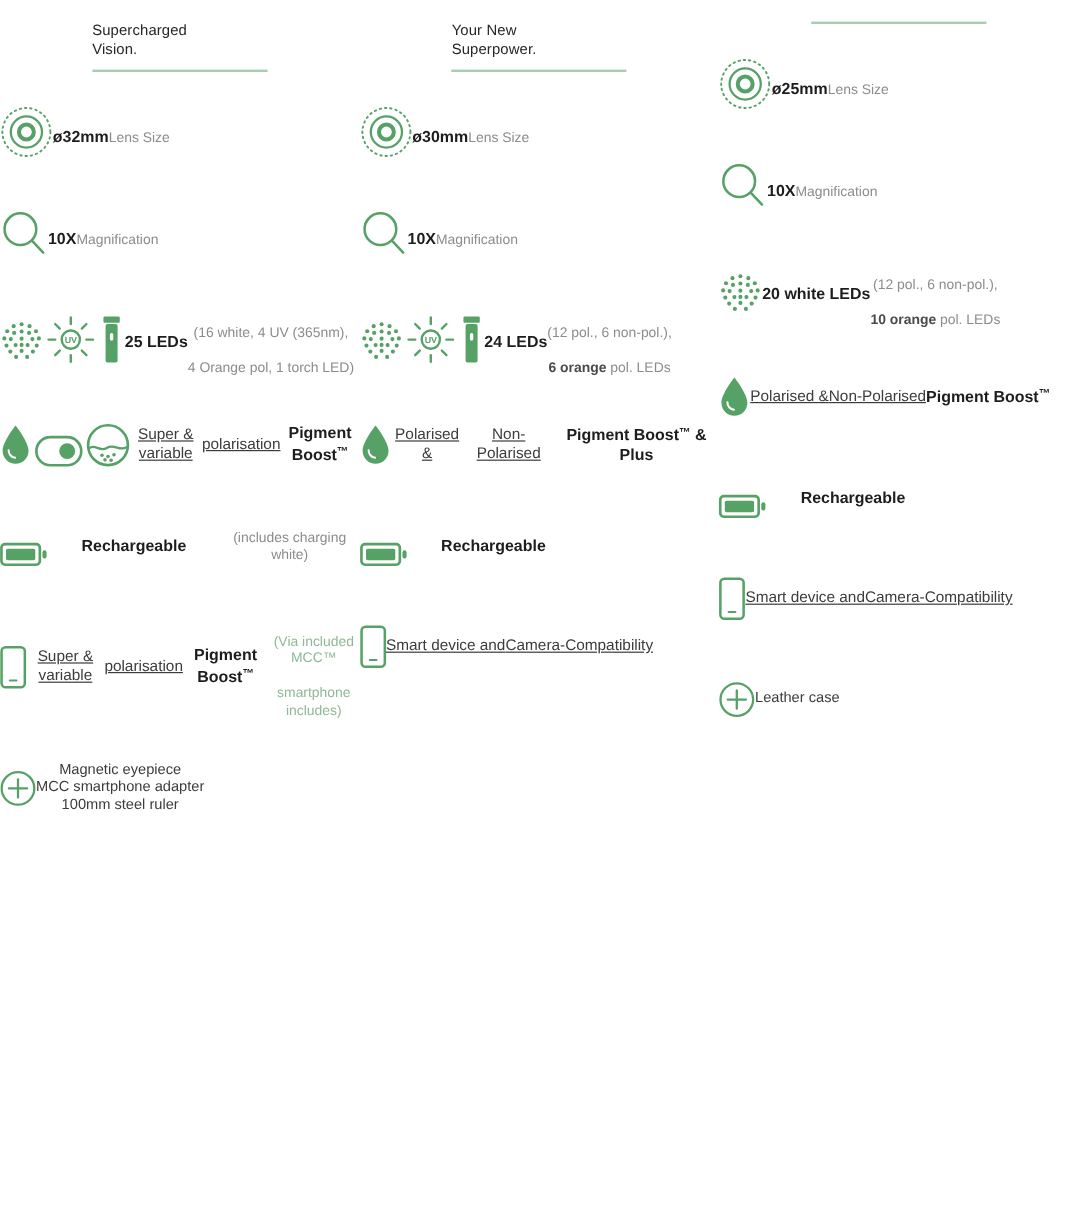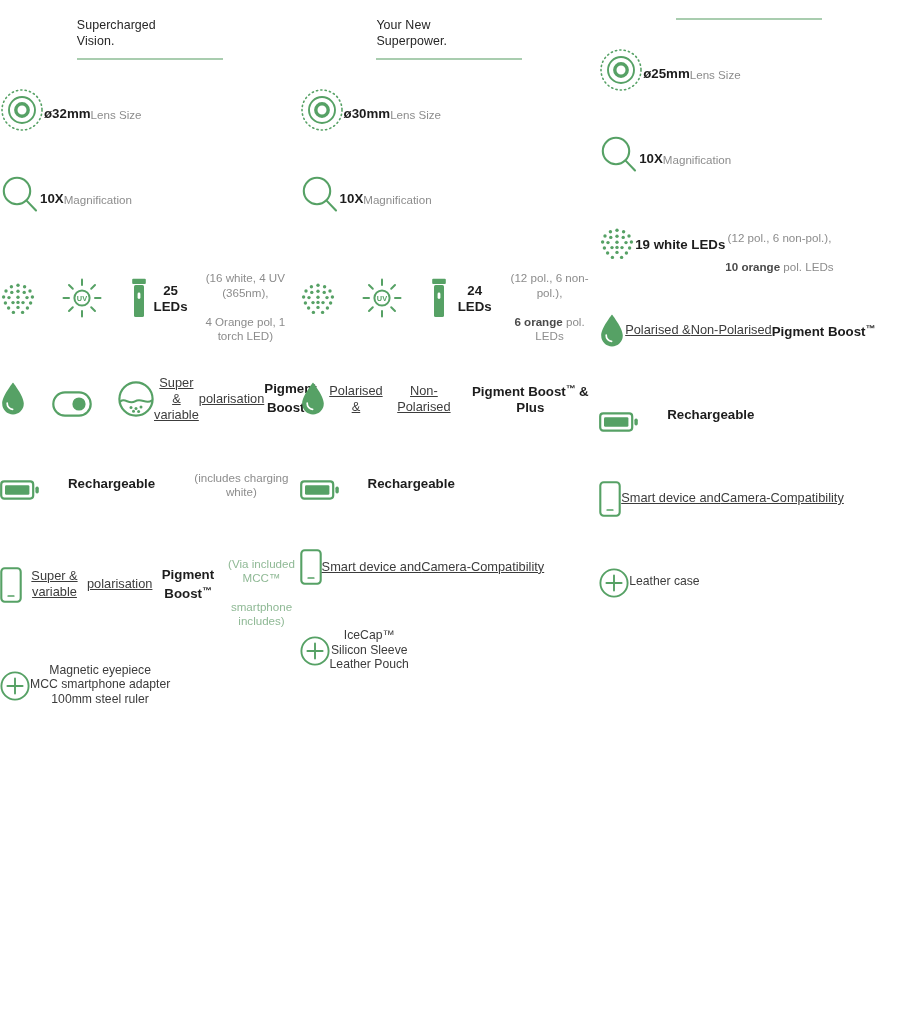--- a/index.html
+++ b/index.html
@@ -14,21 +14,21 @@
   
   .col-head{width:146px;text-align:left;}
   .col-head .title{
     font-size:12.4px;line-height:15.5px;color:#262626;letter-spacing:.1px;
     padding-bottom:9px;white-space:pre-line;
   }
   .head-rule{width:146px;height:2px;background:#a9cdaf;margin-bottom:26px;}
 
   
   .feat{display:flex;flex-direction:row;align-items:center;width:100%;}
-  .icons{display:flex;align-items:flex-end;justify-content:center;gap:26px;height:46px;margin-bottom:9px;}
+  .icons{display:flex;align-items:flex-end;justify-content:center;gap:3px;height:46px;margin-bottom:9px;}
   .icons.solo{gap:0;}
   .ttl{
     font-size:13.3px;line-height:16px;color:#1d1d1d;text-align:center;
     font-weight:700;white-space:pre-line;
   }
   .ttl.reg{font-weight:400;color:#3c3c3c;font-size:12.8px;line-height:16.2px;text-decoration:underline;}
   .sub{
     font-size:11.6px;line-height:14.4px;color:#8c8c8c;text-align:center;
     margin-top:3px;white-space:pre-line;
   }
@@ -367,36 +367,20 @@
             <rect x="1.3" y="1.3" width="19.4" height="33.4" rx="3.4" fill="none" stroke="#56a165" stroke-width="2.1"></rect>
             <line x1="8.2" y1="29" x2="13.8" y2="29" stroke="#56a165" stroke-width="1.7" stroke-linecap="round"></line>
           </svg>
         </span>
       </div>
       <div class="ttl reg">Smart device and</div>
       <div class="ttl reg">Camera-Compatibility</div>
 
     </div>
 
-    <div class="feat r-acc">
-      <div class="icons solo">
-        <span>
-          <svg width="30" height="30" viewBox="0 0 30 30">
-            <circle cx="15" cy="15" r="13.6" fill="none" stroke="#56a165" stroke-width="1.9"></circle>
-            <line x1="15" y1="7.4" x2="15" y2="22.6" stroke="#56a165" stroke-width="1.9" stroke-linecap="round"></line>
-            <line x1="7.4" y1="15" x2="22.6" y2="15" stroke="#56a165" stroke-width="1.9" stroke-linecap="round"></line>
-          </svg>
-        </span>
-      </div>
-      <div class="list">
-          <div>IceCap™</div>
-          <div>Silicon Sleeve</div>
-          <div>Leather Pouch</div>
-        </div>
-    </div>
   </div>
 
   <div class="col">
     <div class="head-rule"></div>
 
     <div class="feat r-lens">
       <div class="icons solo">
         <span>
           <svg width="44" height="44" viewBox="0 0 44 44">
             <circle cx="22" cy="22" r="20" fill="none" stroke="#56a165" stroke-width="1.6" stroke-dasharray="1.2 3.2" stroke-linecap="round"></circle>
@@ -447,21 +431,21 @@
               <circle cx="8.6" cy="26" r="1.7"></circle>
                 <circle cx="18" cy="25.4" r="1.7"></circle>
                 <circle cx="27.4" cy="26" r="1.7"></circle>
               <circle cx="13.4" cy="30.4" r="1.7"></circle>
                 <circle cx="22.6" cy="30.4" r="1.7"></circle>
               <circle cx="18" cy="20.4" r="1.7"></circle>
             </g>
           </svg>
         </span>
       </div>
-      <div class="ttl">19 white LEDs</div>
+      <div class="ttl">20 white LEDs</div>
       <div class="sub tight">
         <span>(12 pol., 6 non-pol.),</span><br>
         <span></span><b>10 orange</b><span> pol. LEDs</span>
       </div>
     </div>
 
     <div class="feat r-pol">
       <div class="icons solo">
         <span>
           <svg width="26" height="36" viewBox="0 0 26 36">

